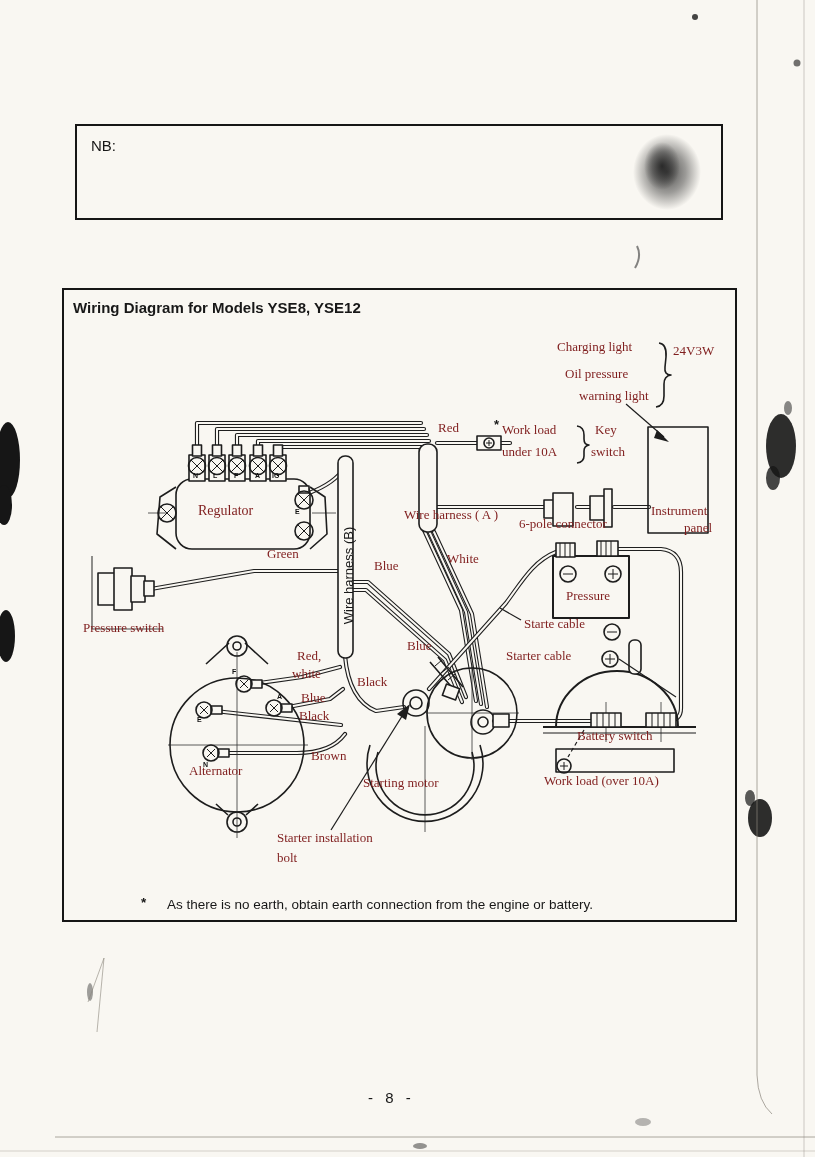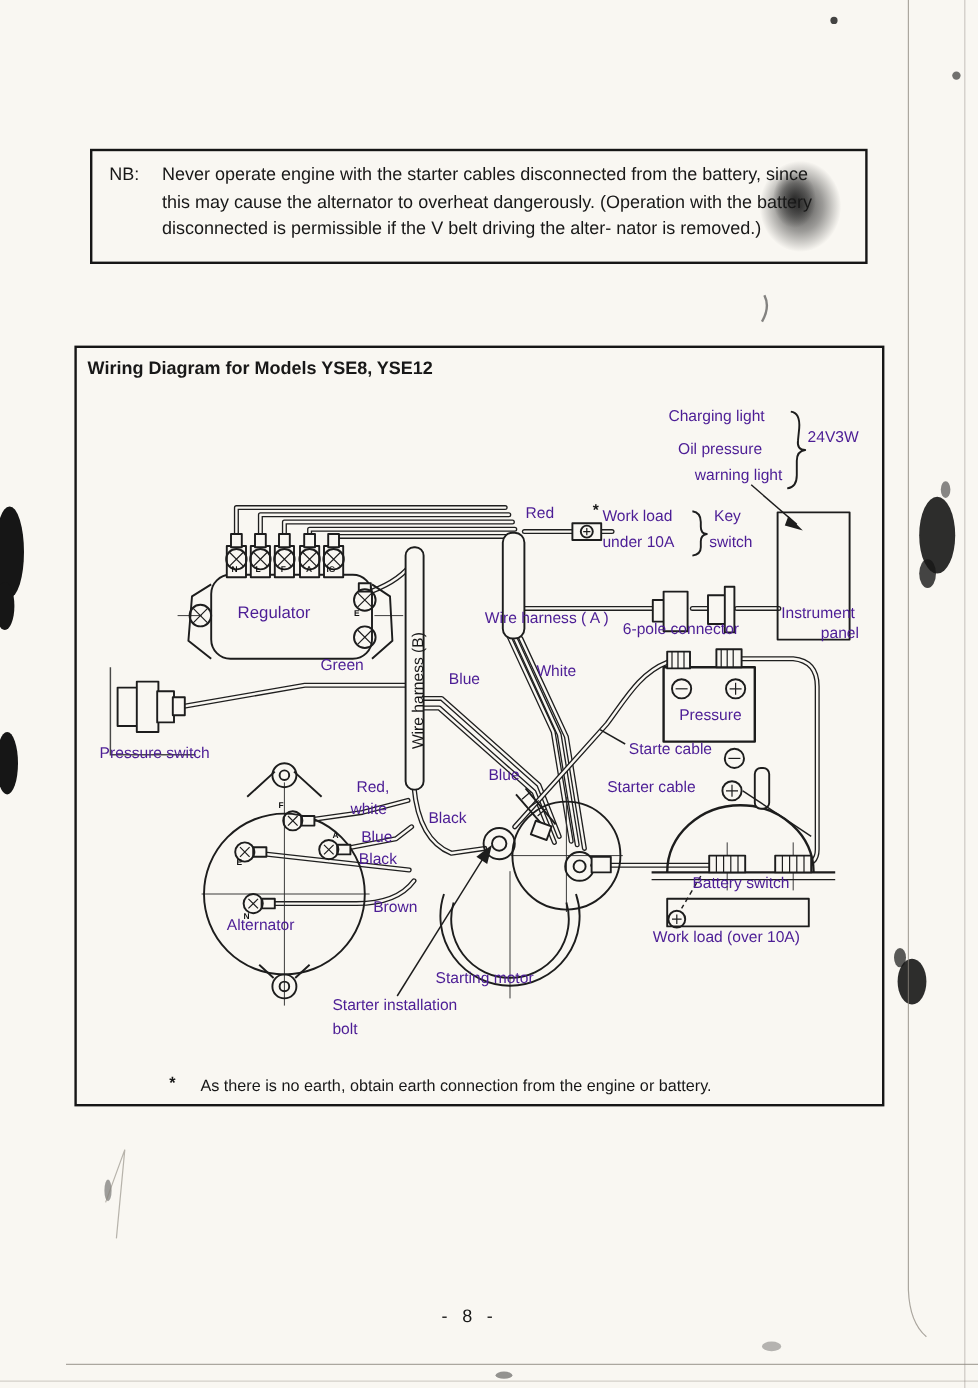--- a/index.html
+++ b/index.html
@@ -2,21 +2,21 @@
 <html><head>
 <meta charset="utf-8">
 <style>
   html,body{margin:0;padding:0;}
   body{
     width:815px;height:1157px;position:relative;
     background:#f9f7f2;
     font-family:"Liberation Sans", sans-serif;
     color:#181818;overflow:hidden;
   }
-  .lbl{position:absolute;font-size:13px;line-height:1.1;color:#4c1d95;white-space:nowrap;}
+  .lbl{position:absolute;font-size:13px;line-height:1.1;color:#7f1d1d;white-space:nowrap;font-family:Liberation Serif, serif;}
   .tl{position:absolute;font-size:7px;font-weight:bold;color:#111;white-space:nowrap;}
   .big{font-size:14px;}
   .vlbl{position:absolute;left:286px;top:568px;width:124px;text-align:center;
         transform:rotate(-90deg);font-size:13px;white-space:nowrap;}
   #nb-box{
     position:absolute;left:75px;top:124px;width:648px;min-height:96px;
     border:2px solid #161616;background:transparent;
     display:flex;padding:9px 24px 10px 14px;box-sizing:border-box;
     font-size:15px;line-height:1.5;
   }
@@ -290,30 +290,29 @@
     <polygon points="669,442 657,430 654,438" fill="#1d1d1d"></polygon>
     <path class="t" d="M331 830 L404 713"></path>
     <polygon points="410,704 406,720 397,714" fill="#1d1d1d"></polygon>
     <path class="s" d="M659 343 Q667 344 666 357 L665 367 Q664 375 671 375 Q664 376 664 384 L664 396 Q664 406 656 407" stroke-width="1.4"></path>
     <path class="s" d="M577 426 Q584 427 584 435 L584 439 Q584 445 589 445 Q584 446 584 451 L584 456 Q584 462 577 463" stroke-width="1.4"></path>
   </g>
 </svg>
 
 <div id="nb-box">
   <span class="nb-prefix">NB:</span>
-  <div class="nb-text">Never operate engine with the starter cables disconnected from the battery, since this may cause the alternator to overheat dangerously.  (Operation with the battery disconnected is permissible if the V belt driving the alter- nator is removed.)</div>
 </div>
 
 <div id="diagram-box"></div>
 <div id="diagram-title">Wiring Diagram for Models YSE8, YSE12</div>
 
 <div class="lbl" style="left:557px;top:340px;">Charging light</div>
 <div class="lbl" style="left:565px;top:367px;">Oil pressure</div>
 <div class="lbl" style="left:579px;top:389px;">warning light</div>
-<div class="lbl" style="left:673px;top:357px;">24V3W</div>
+<div class="lbl" style="left:673px;top:344px;">24V3W</div>
 
 <div class="lbl" style="left:438px;top:421px;">Red</div>
 <div class="star" style="left:494px;top:417px;">*</div>
 <div class="lbl" style="left:502px;top:423px;">Work load</div>
 <div class="lbl" style="left:502px;top:445px;">under 10A</div>
 <div class="lbl" style="left:595px;top:423px;">Key</div>
 <div class="lbl" style="left:591px;top:445px;">switch</div>
 <div class="lbl" style="left:519px;top:469px;margin-top:48px;">6-pole connector</div>
 <div class="lbl" style="left:651px;top:504px;">Instrument</div>
 <div class="lbl" style="left:656px;top:521px;margin-left:28px;">panel</div>
@@ -332,21 +331,21 @@
 <div class="lbl" style="left:506px;top:649px;">Starter cable</div>
 
 <div class="lbl" style="left:297px;top:649px;">Red,</div>
 <div class="lbl" style="left:292px;top:667px;">white</div>
 <div class="lbl" style="left:357px;top:675px;">Black</div>
 <div class="lbl" style="left:301px;top:691px;">Blue</div>
 <div class="lbl" style="left:299px;top:709px;">Black</div>
 <div class="lbl" style="left:311px;top:749px;">Brown</div>
 <div class="lbl" style="left:189px;top:764px;">Alternator</div>
 
-<div class="lbl" style="left:363px;top:808px;">Starting motor</div>
+<div class="lbl" style="left:363px;top:776px;">Starting motor</div>
 <div class="lbl" style="left:277px;top:831px;">Starter installation</div>
 <div class="lbl" style="left:277px;top:851px;">bolt</div>
 <div class="lbl" style="left:577px;top:729px;">Battery switch</div>
 <div class="lbl" style="left:544px;top:774px;">Work load (over 10A)</div>
 
 <div class="tl" style="left:193px;top:472px;">N</div>
 <div class="tl" style="left:213px;top:472px;">L</div>
 <div class="tl" style="left:234px;top:472px;">F</div>
 <div class="tl" style="left:255px;top:472px;">A</div>
 <div class="tl" style="left:272px;top:472px;">IG</div>

